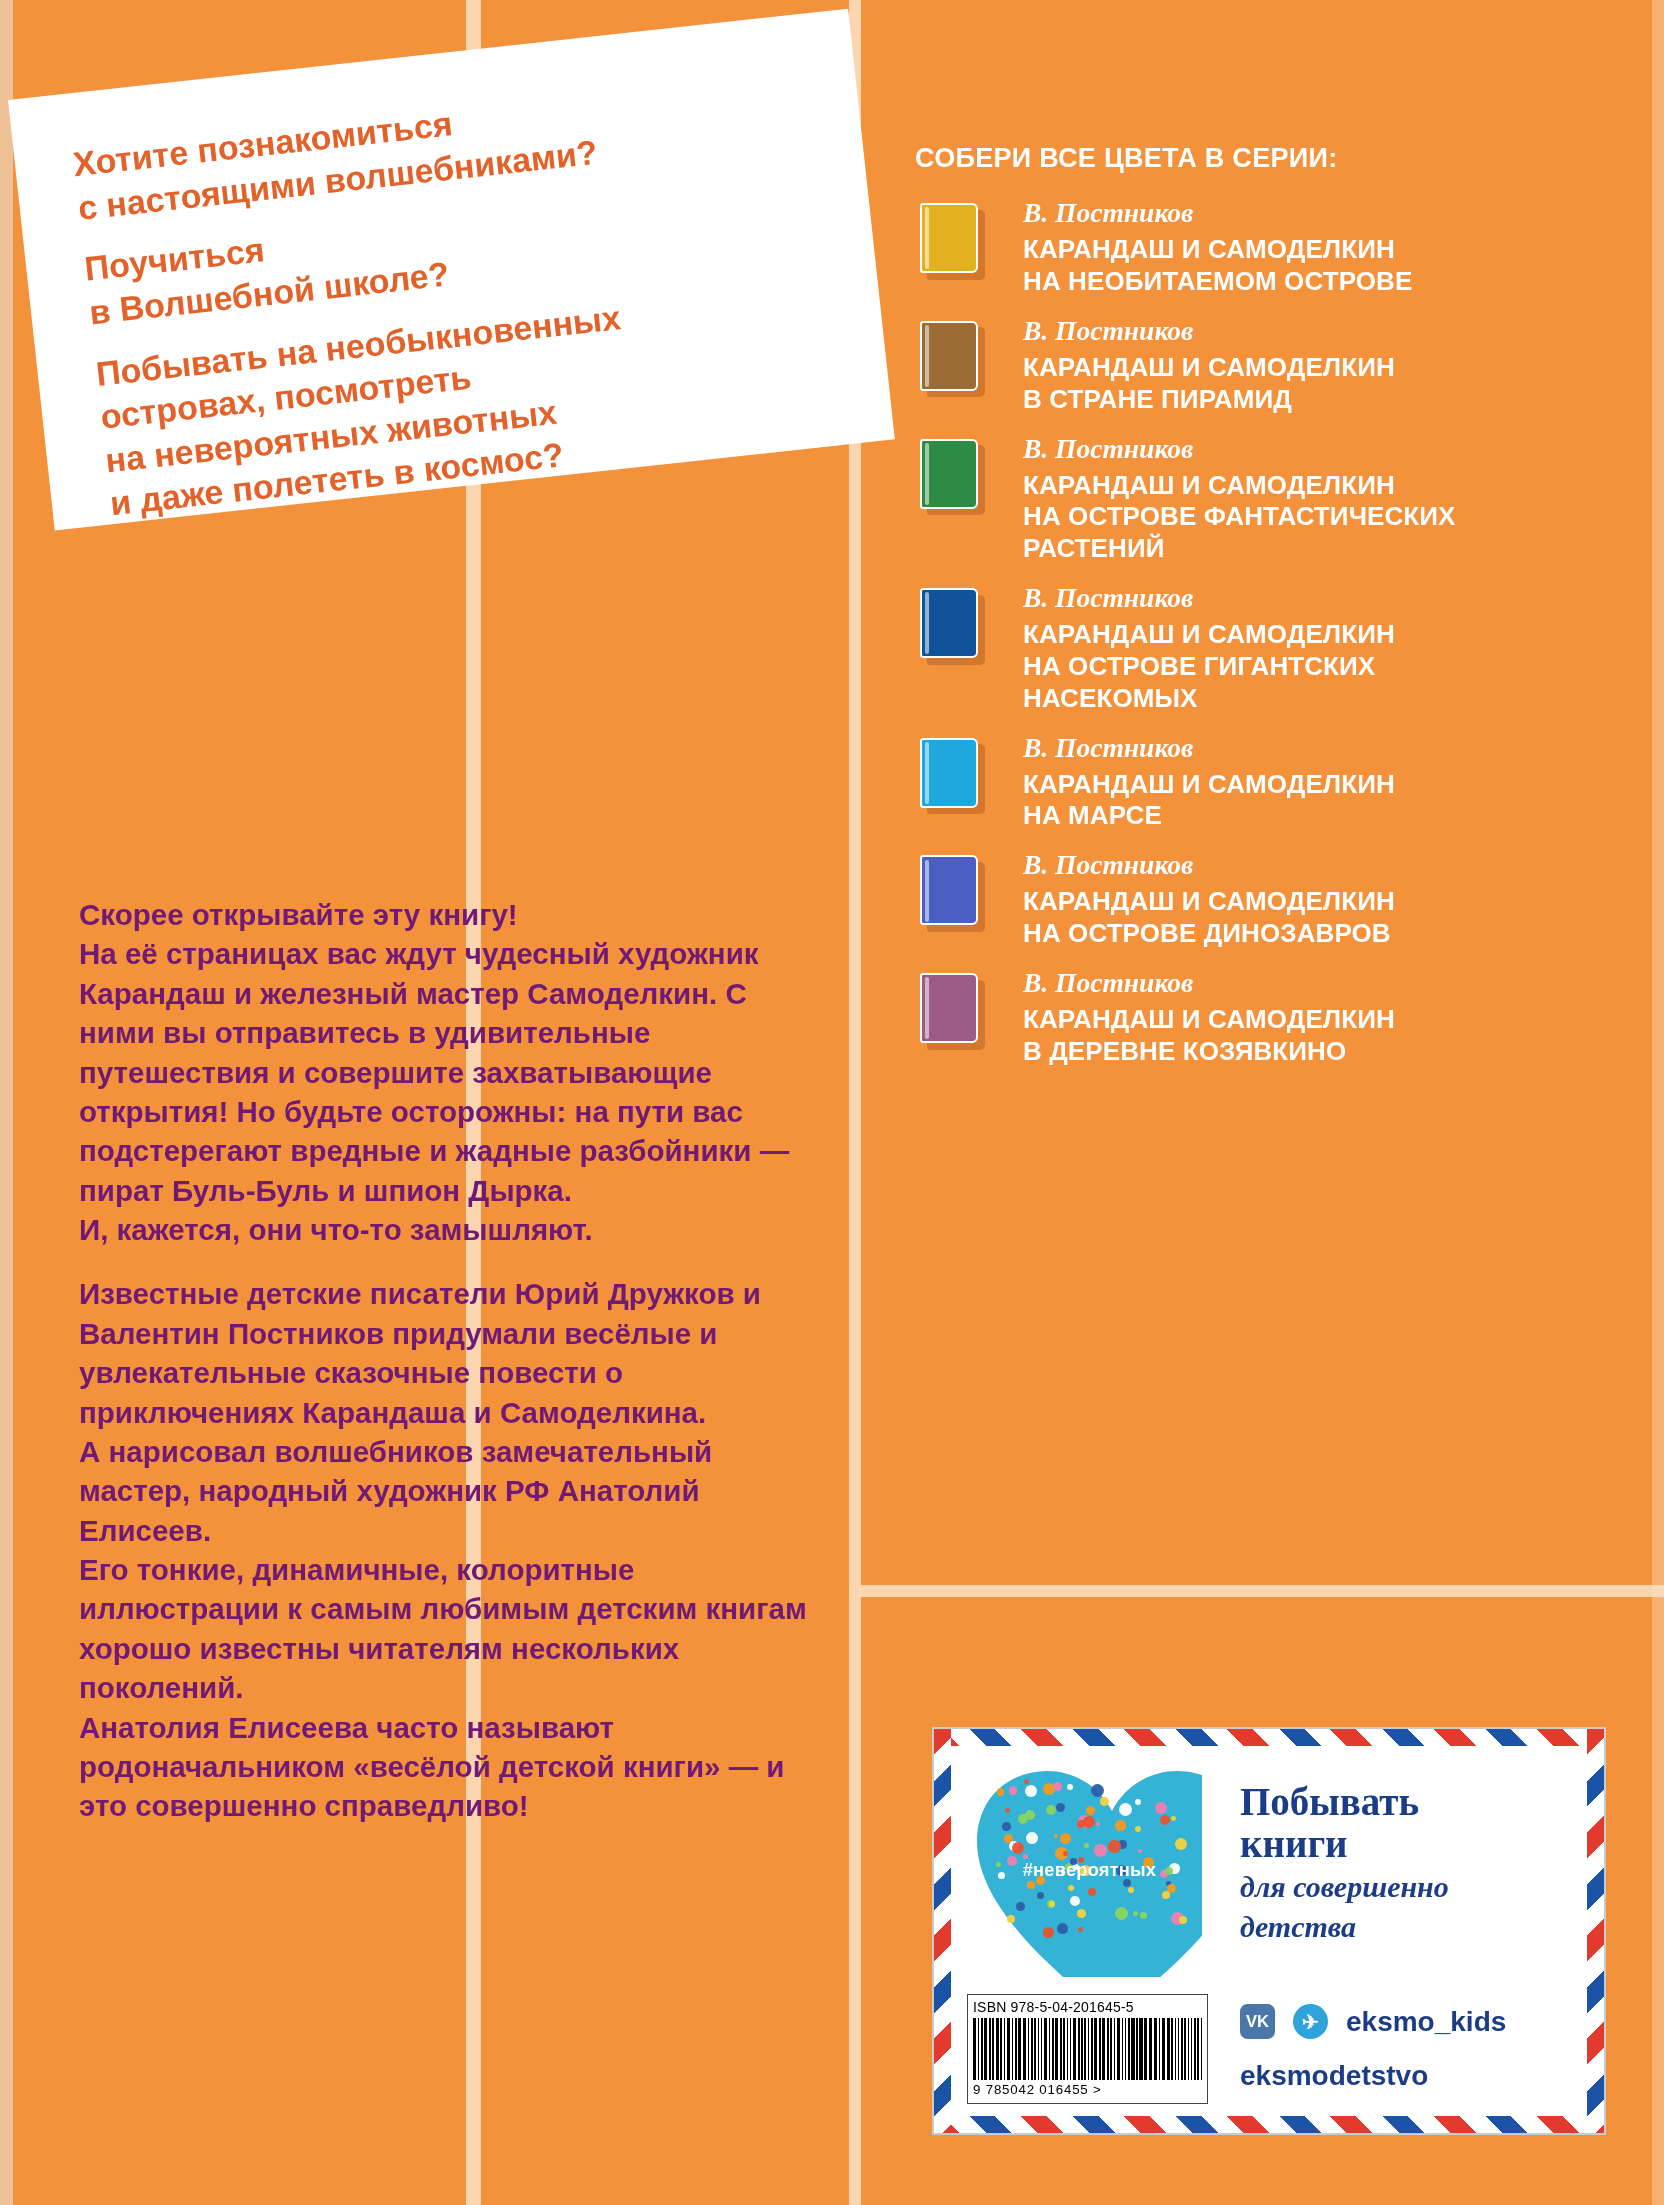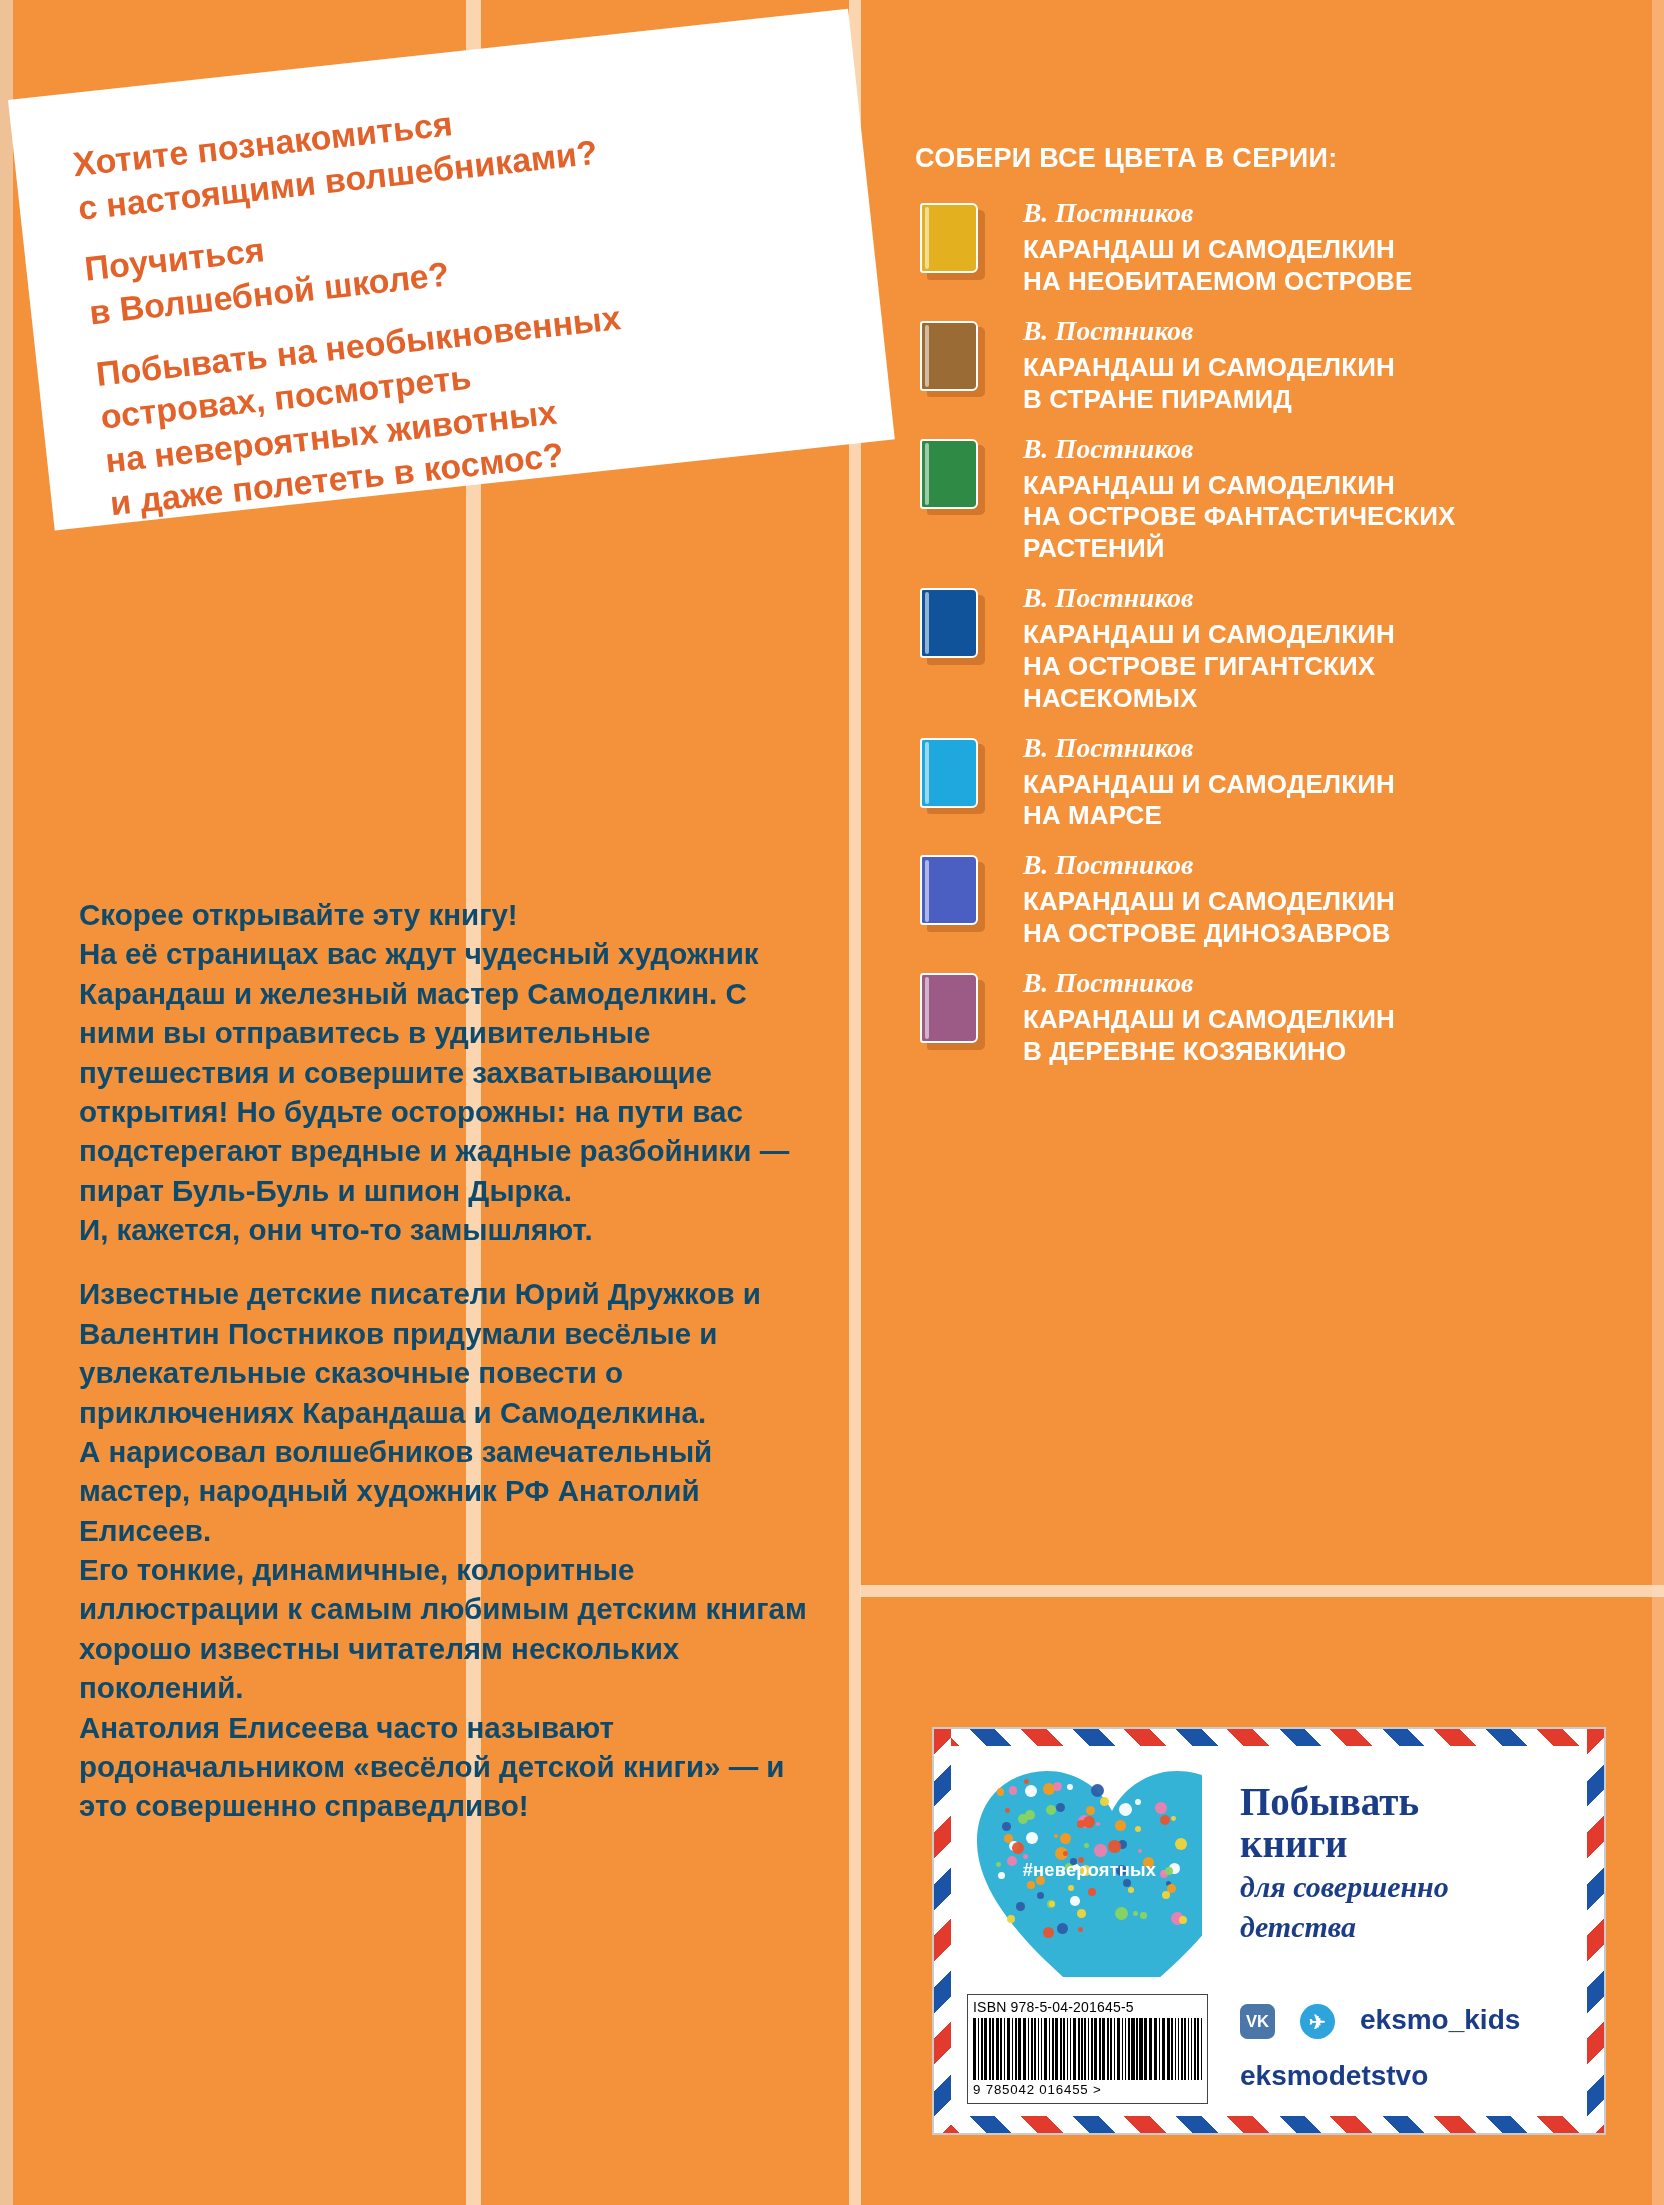--- a/index.html
+++ b/index.html
@@ -90,21 +90,21 @@
     white-space: nowrap;
   }
   .callout-gap { height: 18.3px; }
 
   
   .body-text {
     position: absolute;
     left: 79px;
     top: 895px;
     width: 732px;
-    color: #0c4a6e;
+    color: #701a75;
     font-size: 29.5px;
     line-height: 1.335;
     font-weight: 600;
   }
   .body-text p {
     margin: 0 0 25px 0;
   }
   .body-text p:last-child { margin-bottom: 16px; }
 
   
@@ -278,21 +278,22 @@
     font-size: 30px;
     line-height: 1.16;
     font-family: "Liberation Serif", serif;
     margin-top: 5px;
   }
   .social-row {
     position: absolute;
     left: 306px;
     top: 275px;
     display: flex;
-    gap: 25px;
+    align-items: center;
+    gap: 18px;
   }
   .vk-icon, .tg-icon {
     width: 35px; height: 35px;
     border-radius: 7.5px;
     background: #4a76a8;
     color: #ffffff;
     font-size: 16.6px;
     font-weight: bold;
     display: flex;
     align-items: center;

